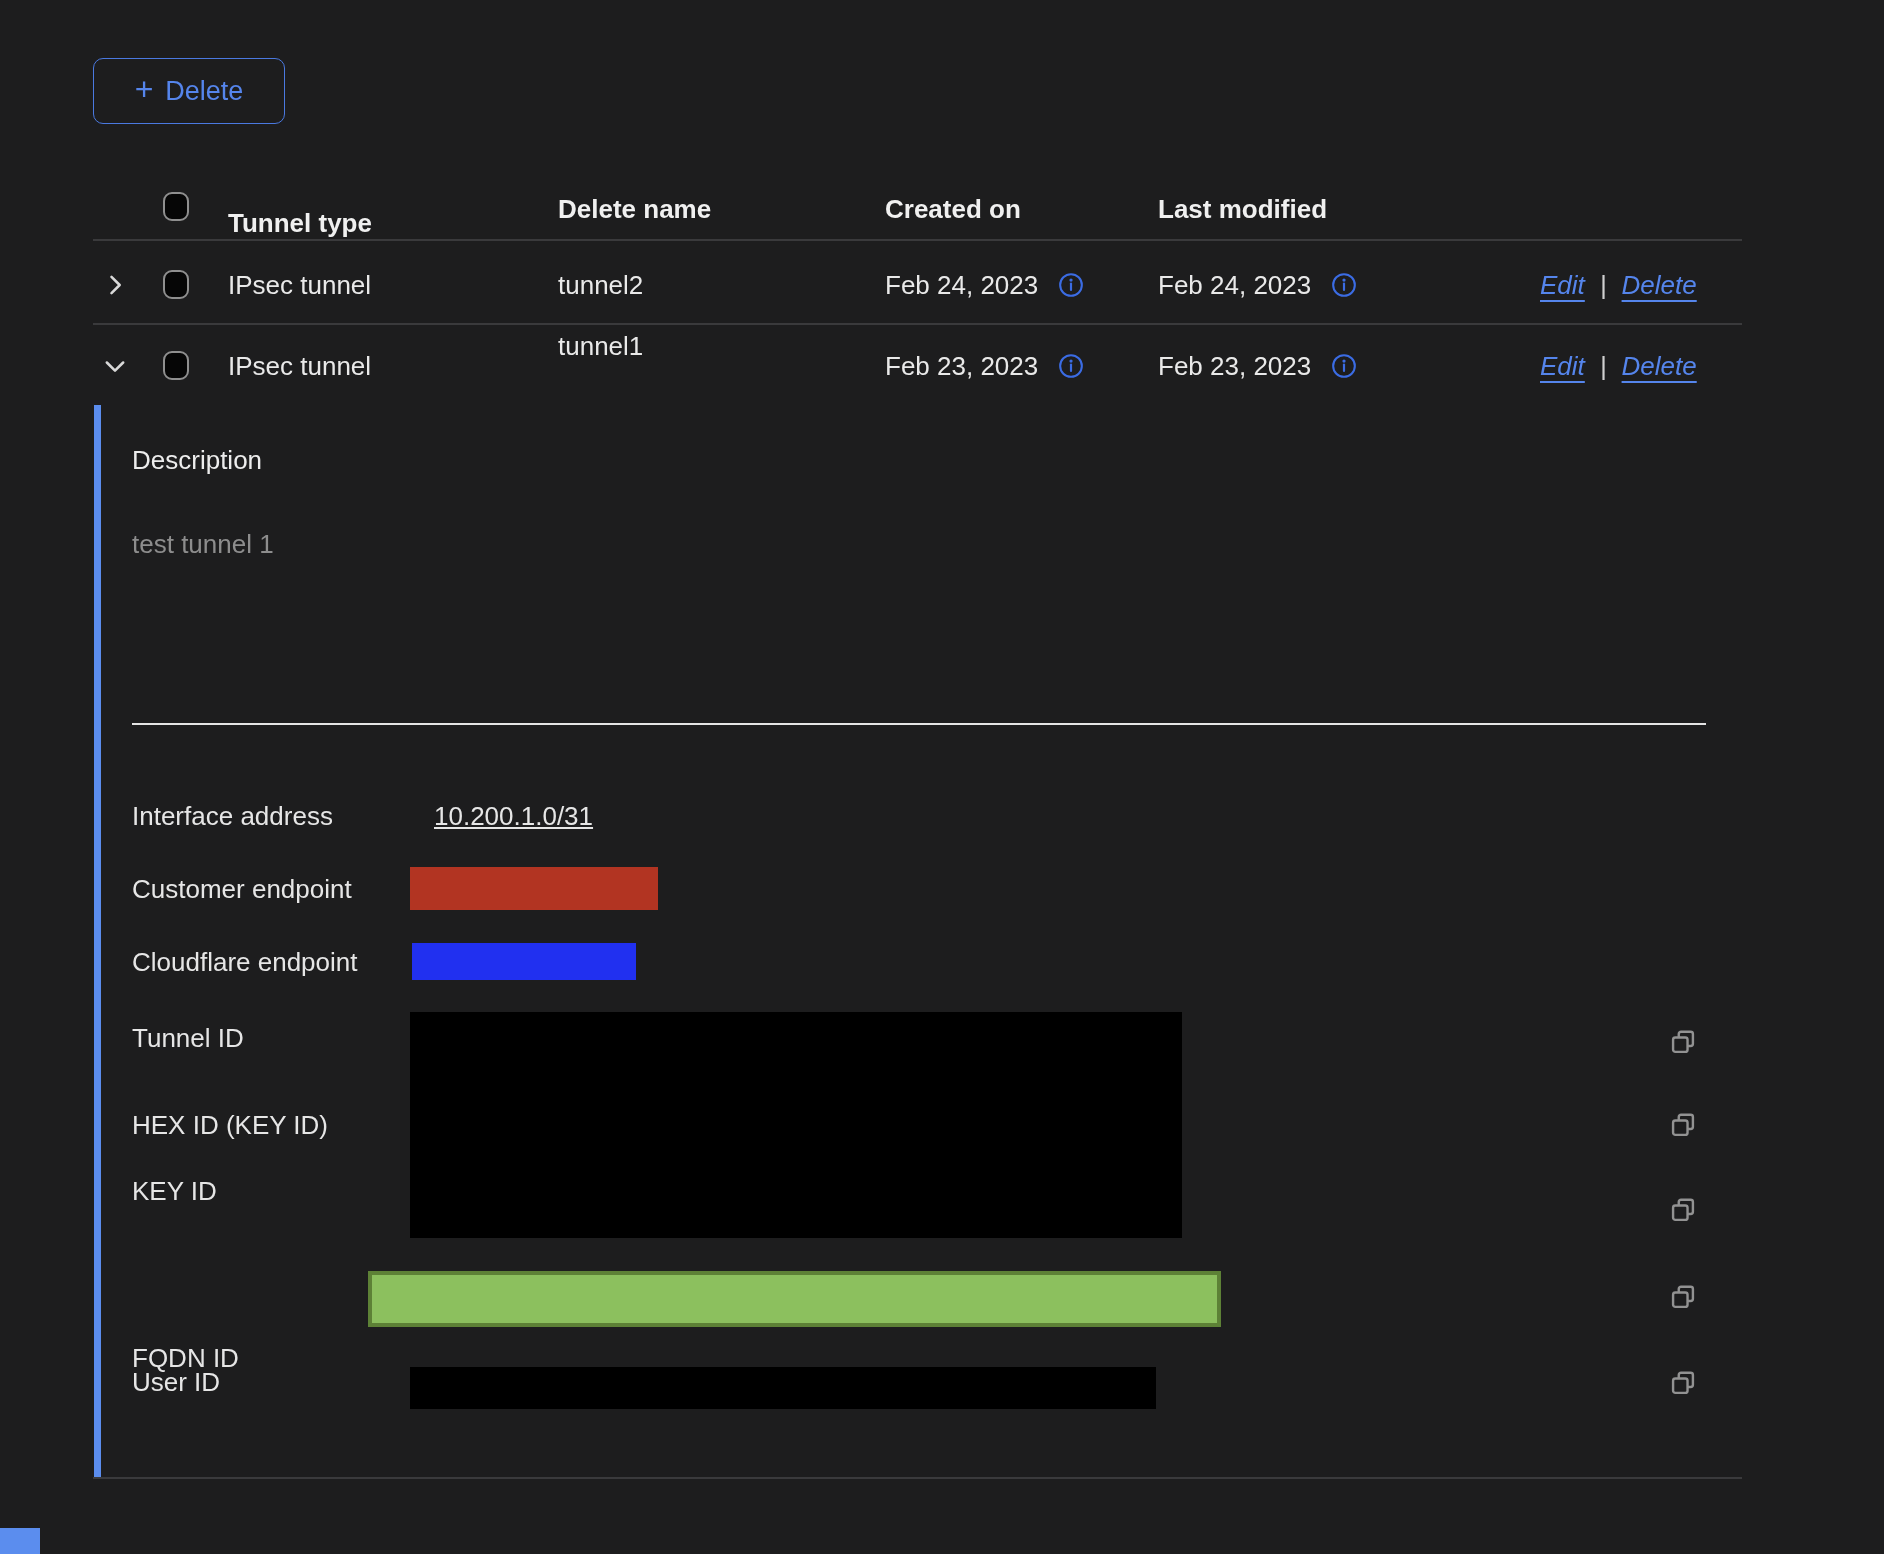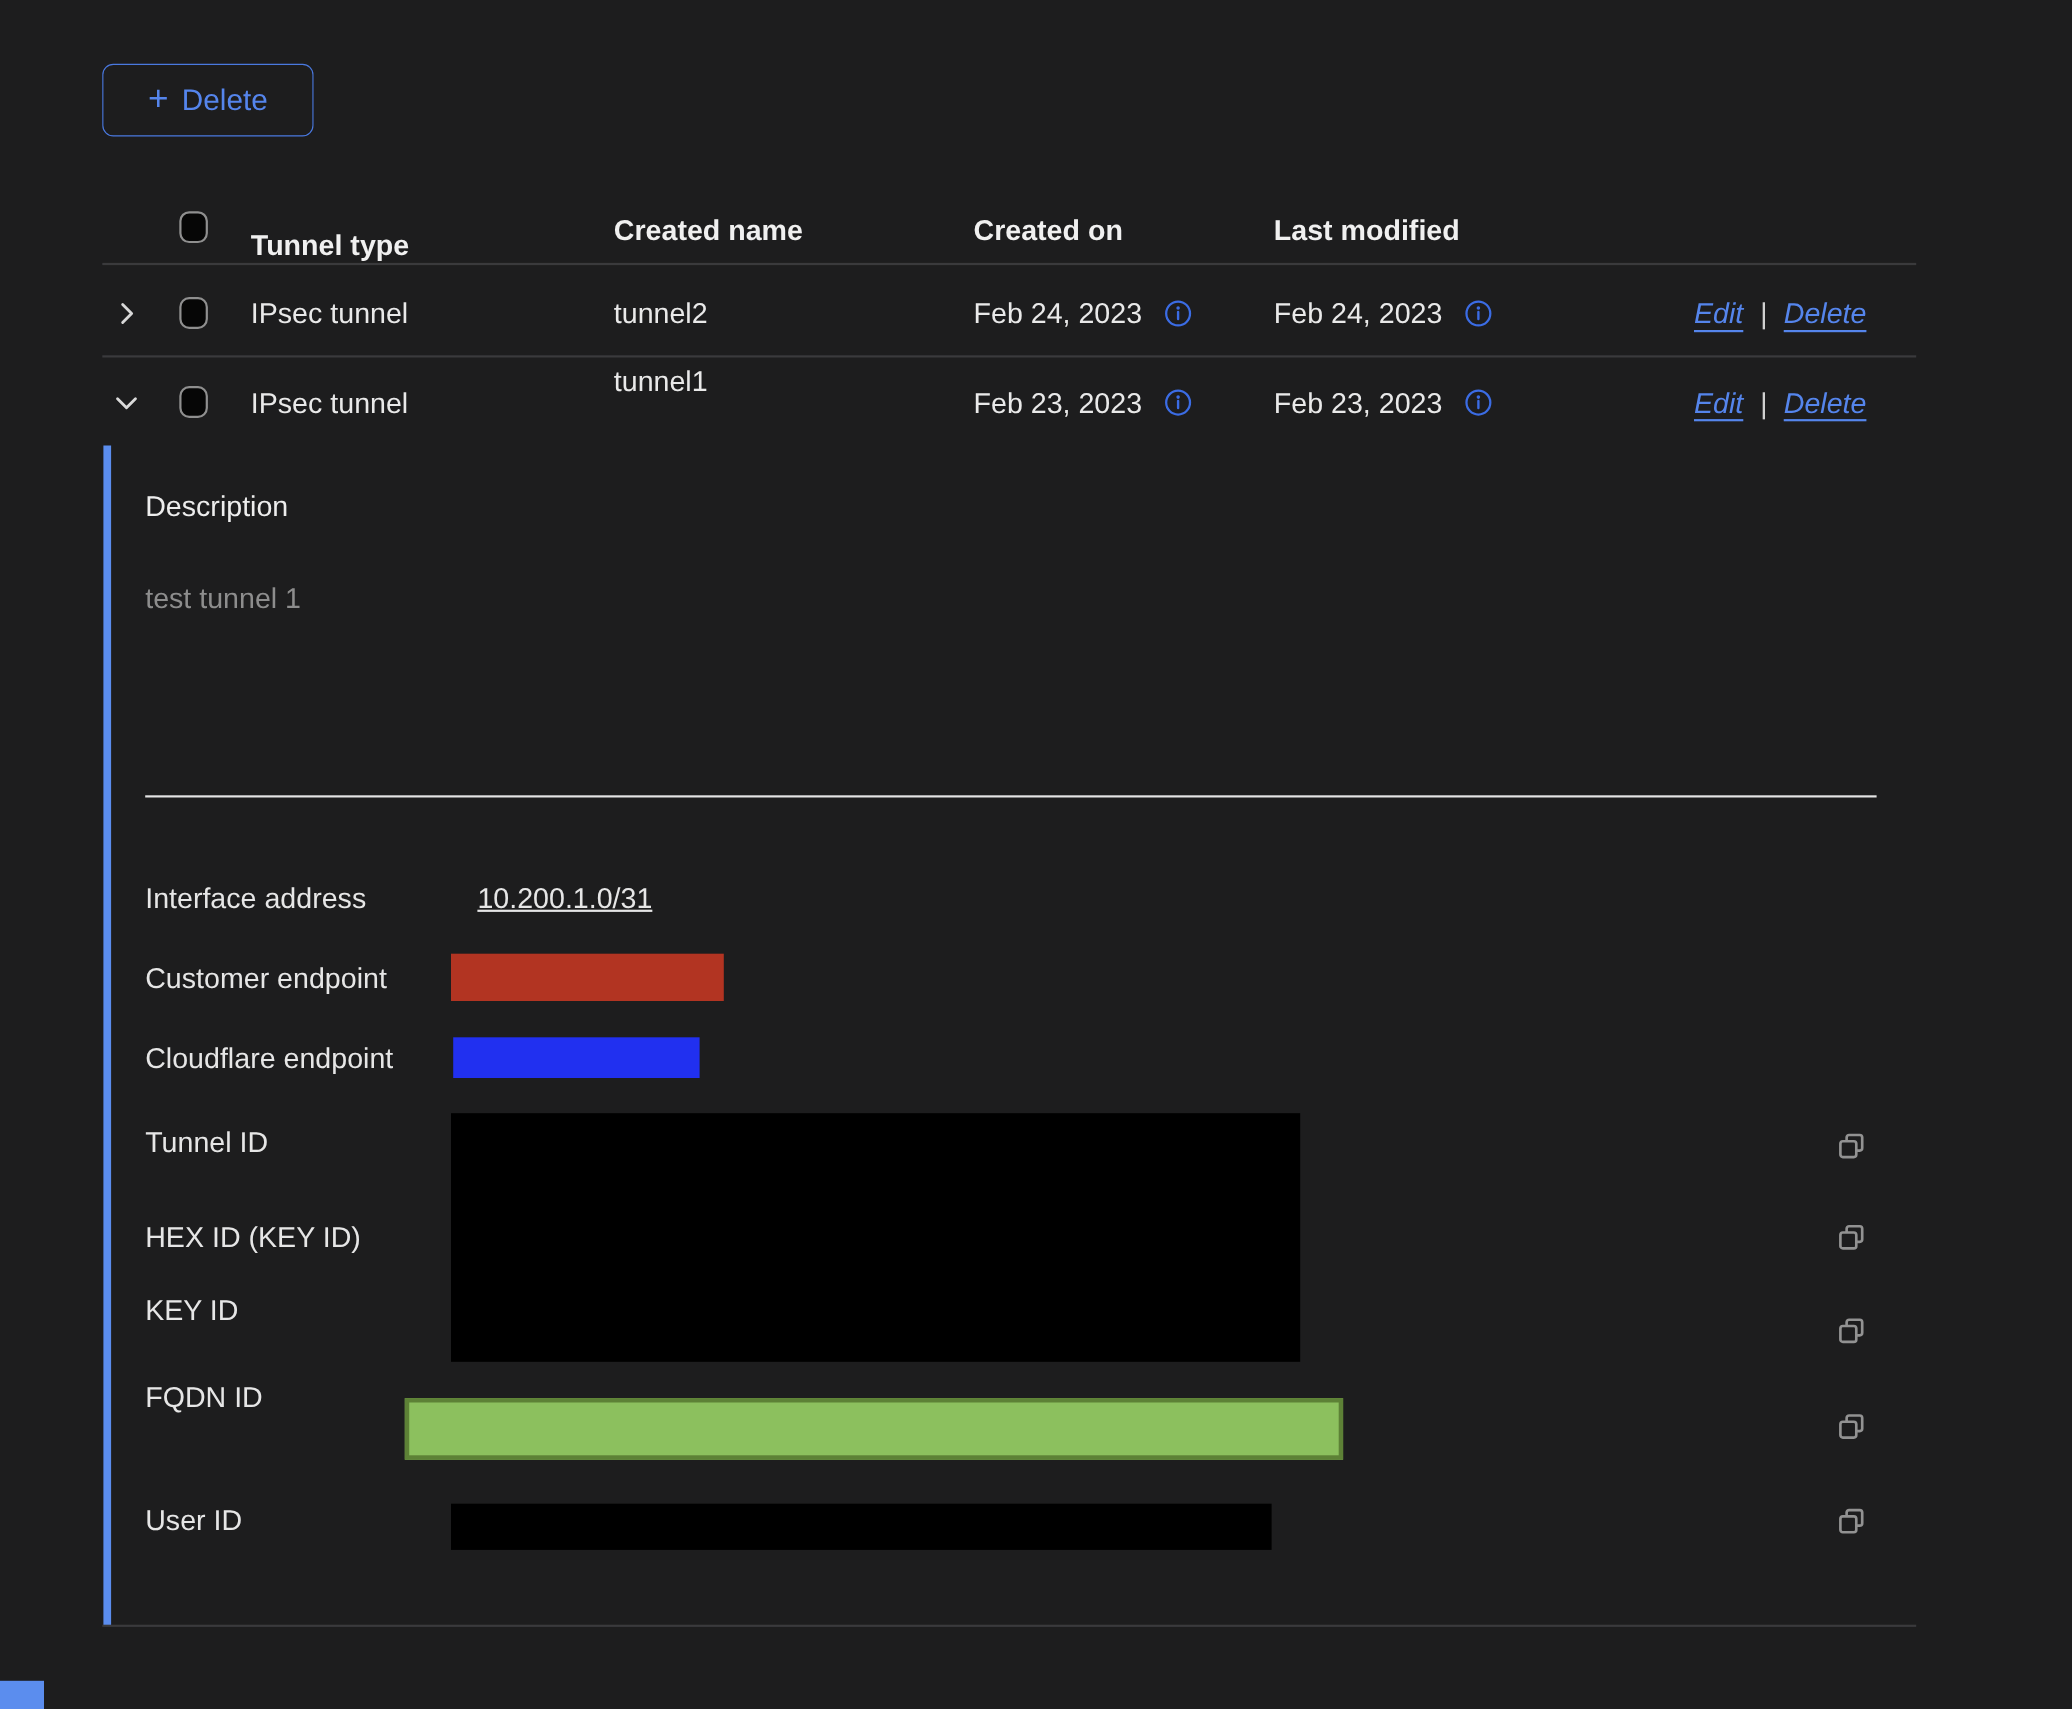--- a/index.html
+++ b/index.html
@@ -58,21 +58,21 @@
 
 <div class="screen">
 
   <button class="create-btn">
     <span class="plus">+</span>
     <span>Delete</span>
   </button>
 
   <span class="checkbox" style="left:163px;top:192px;"></span>
   <span class="th" style="left:228px;top:207px;">Tunnel type</span>
-  <span class="th" style="left:558px;top:193px;">Created name</span>
+  <span class="th" style="left:558px;top:193px;">Delete name</span>
   <span class="th" style="left:885px;top:193px;">Created on</span>
   <span class="th" style="left:1158px;top:193px;">Last modified</span>
   <div class="hline" style="top:239px;"></div>
 
   <span class="chev" style="left:101px;top:271px;">
     <svg width="28" height="28" viewBox="0 0 24 24">
         <path d="M9 5l7 7-7 7" stroke="#d9d9d9" stroke-width="2.2" fill="none" stroke-linecap="round" stroke-linejoin="round"></path>
       </svg>
   </span>
   <span class="checkbox" style="left:163px;top:270px;"></span>
@@ -174,21 +174,21 @@
   </span>
 
   <span class="flabel" style="top:1156px;margin-top:19px;">KEY ID</span>
   <span class="copy" style="top:1193px;">
     <svg width="34" height="34" viewBox="0 0 24 24">
         <path d="M9 8.8V6.4a1.6 1.6 0 0 1 1.6-1.6h6.8A1.6 1.6 0 0 1 19 6.4v6.8a1.6 1.6 0 0 1-1.6 1.6h-2.3" stroke="#929292" stroke-width="1.7" fill="none"></path>
         <rect x="5" y="8.8" width="10.2" height="10.2" rx="1.6" stroke="#929292" stroke-width="1.7" fill="#1d1d1e"></rect>
       </svg>
   </span>
 
-  <span class="flabel" style="top:1254px;">FQDN ID</span>
+  <span class="flabel" style="top:1342px;">FQDN ID</span>
   <div class="redact green"></div>
   <span class="copy" style="top:1280px;">
     <svg width="34" height="34" viewBox="0 0 24 24">
         <path d="M9 8.8V6.4a1.6 1.6 0 0 1 1.6-1.6h6.8A1.6 1.6 0 0 1 19 6.4v6.8a1.6 1.6 0 0 1-1.6 1.6h-2.3" stroke="#929292" stroke-width="1.7" fill="none"></path>
         <rect x="5" y="8.8" width="10.2" height="10.2" rx="1.6" stroke="#929292" stroke-width="1.7" fill="#1d1d1e"></rect>
       </svg>
   </span>
 
   <span class="flabel" style="top:1366px;">User ID</span>
   <div class="redact black"></div>

